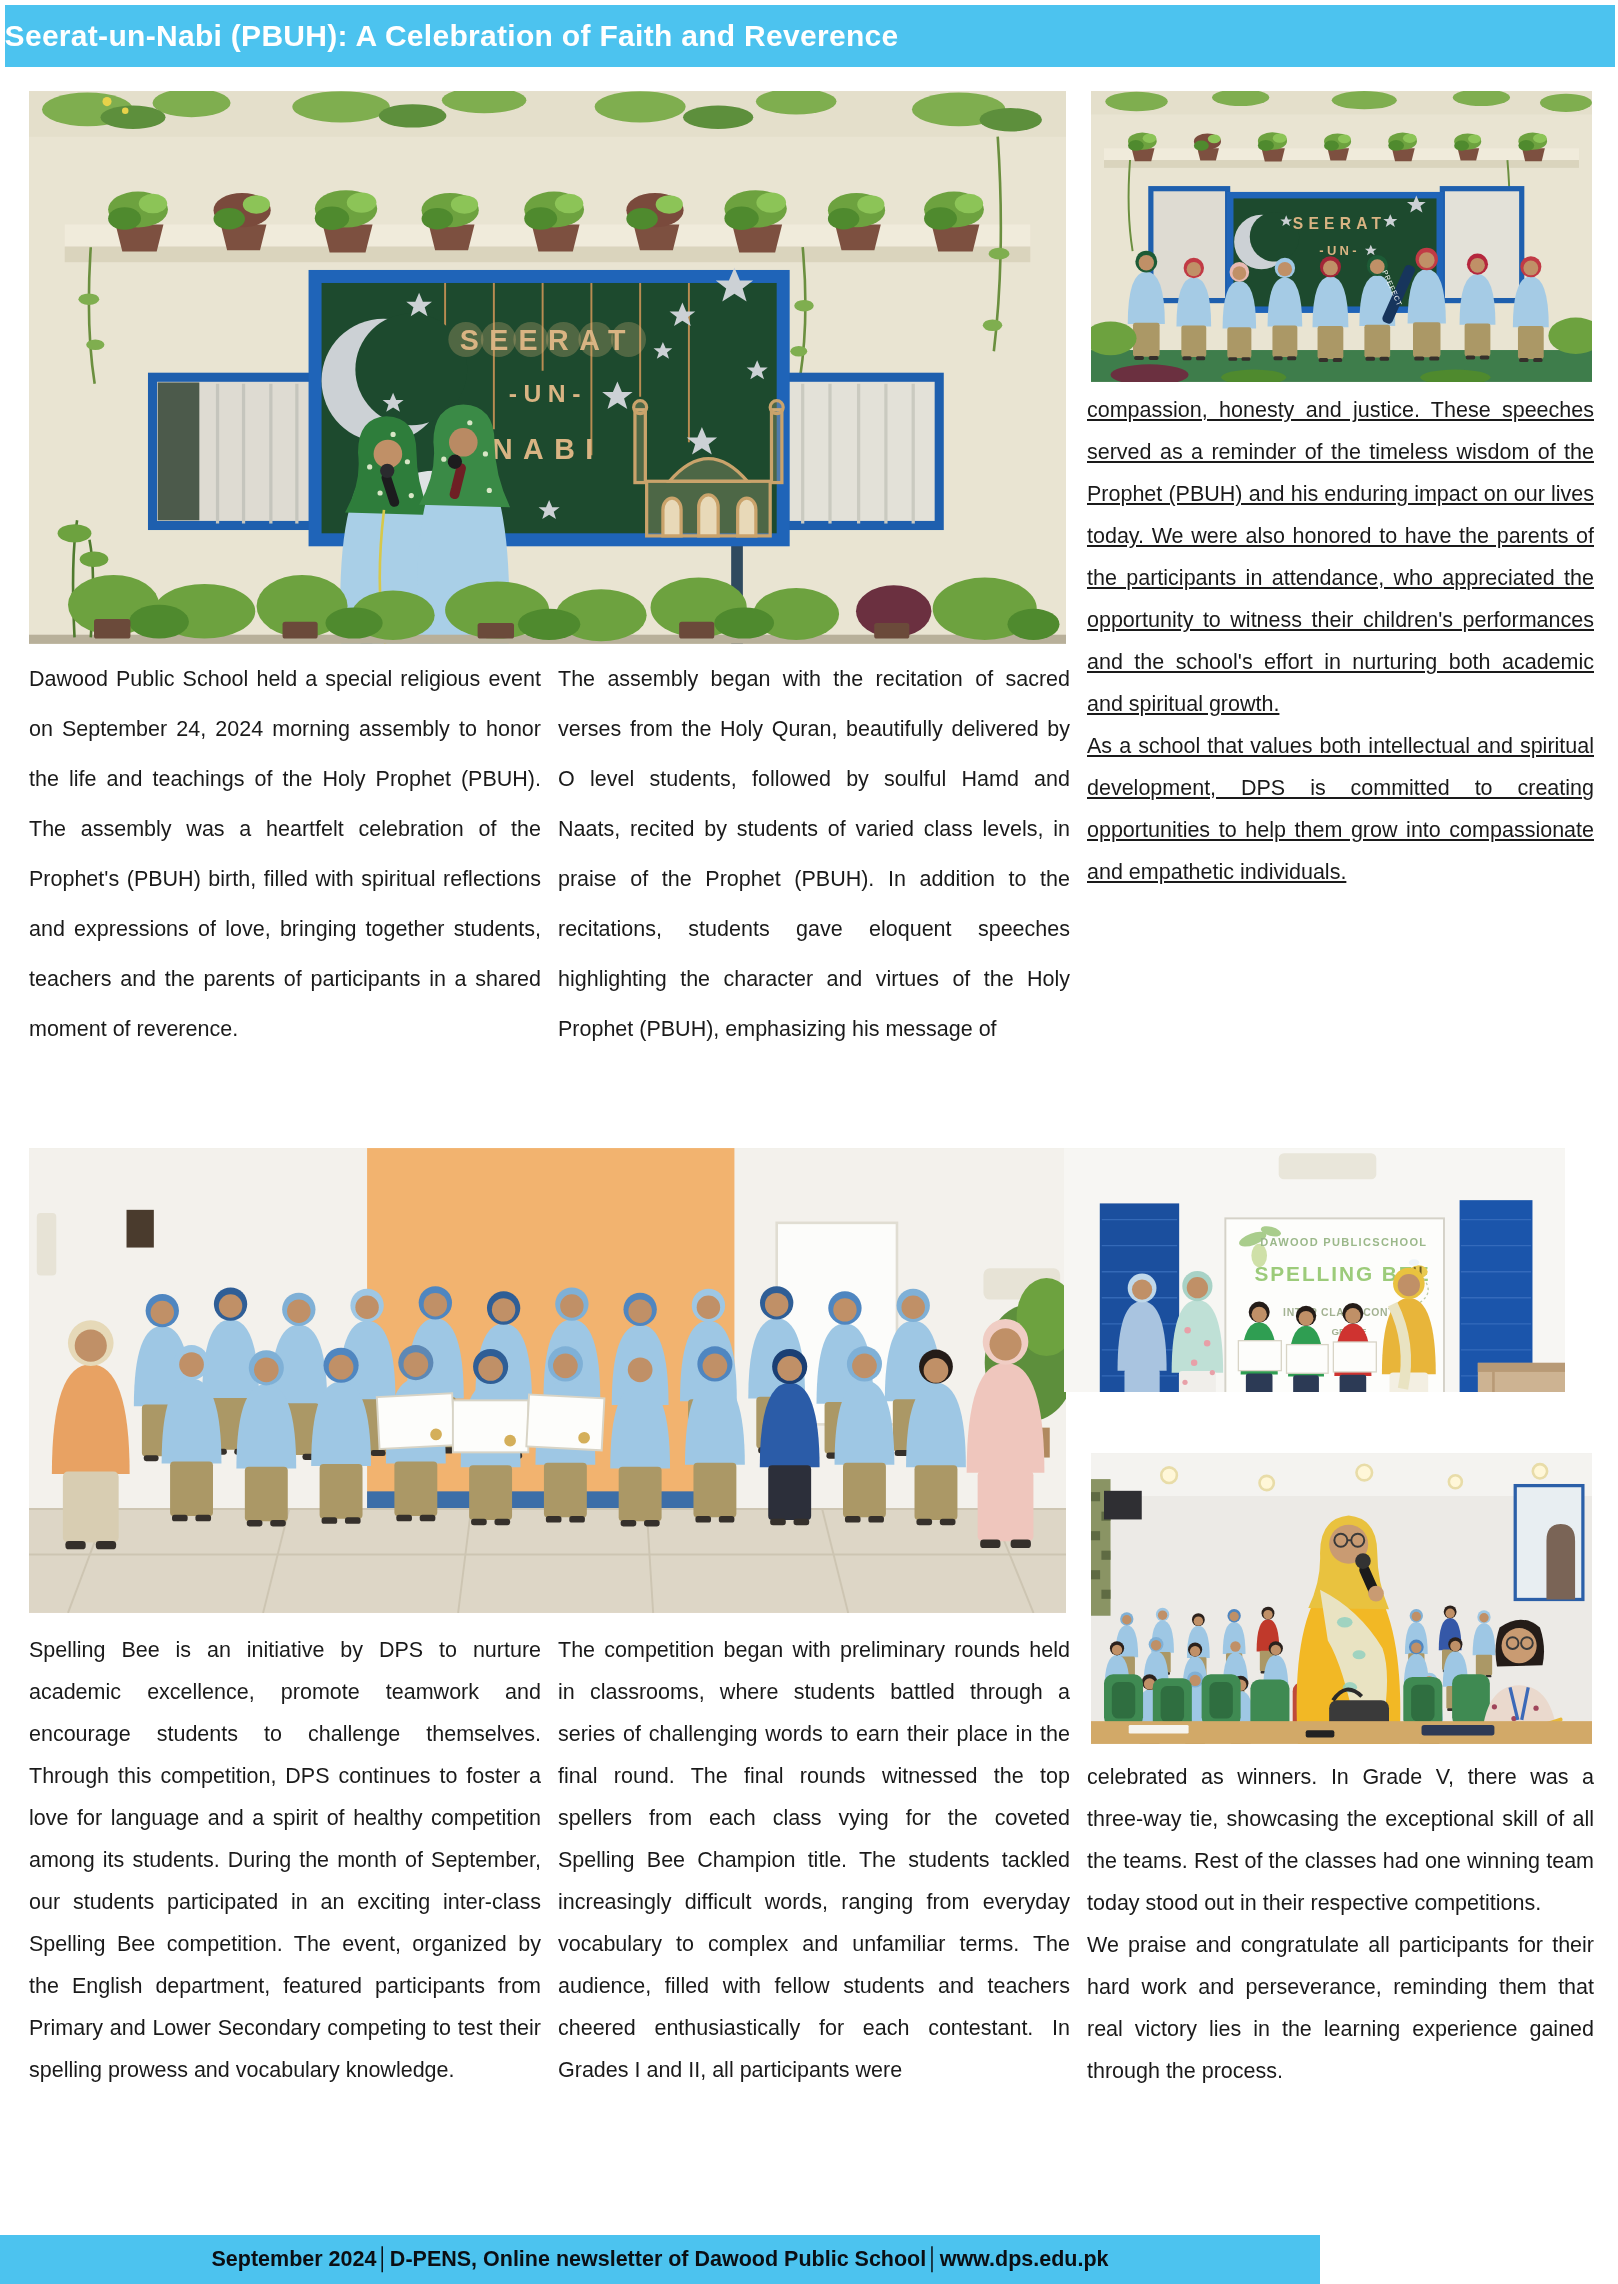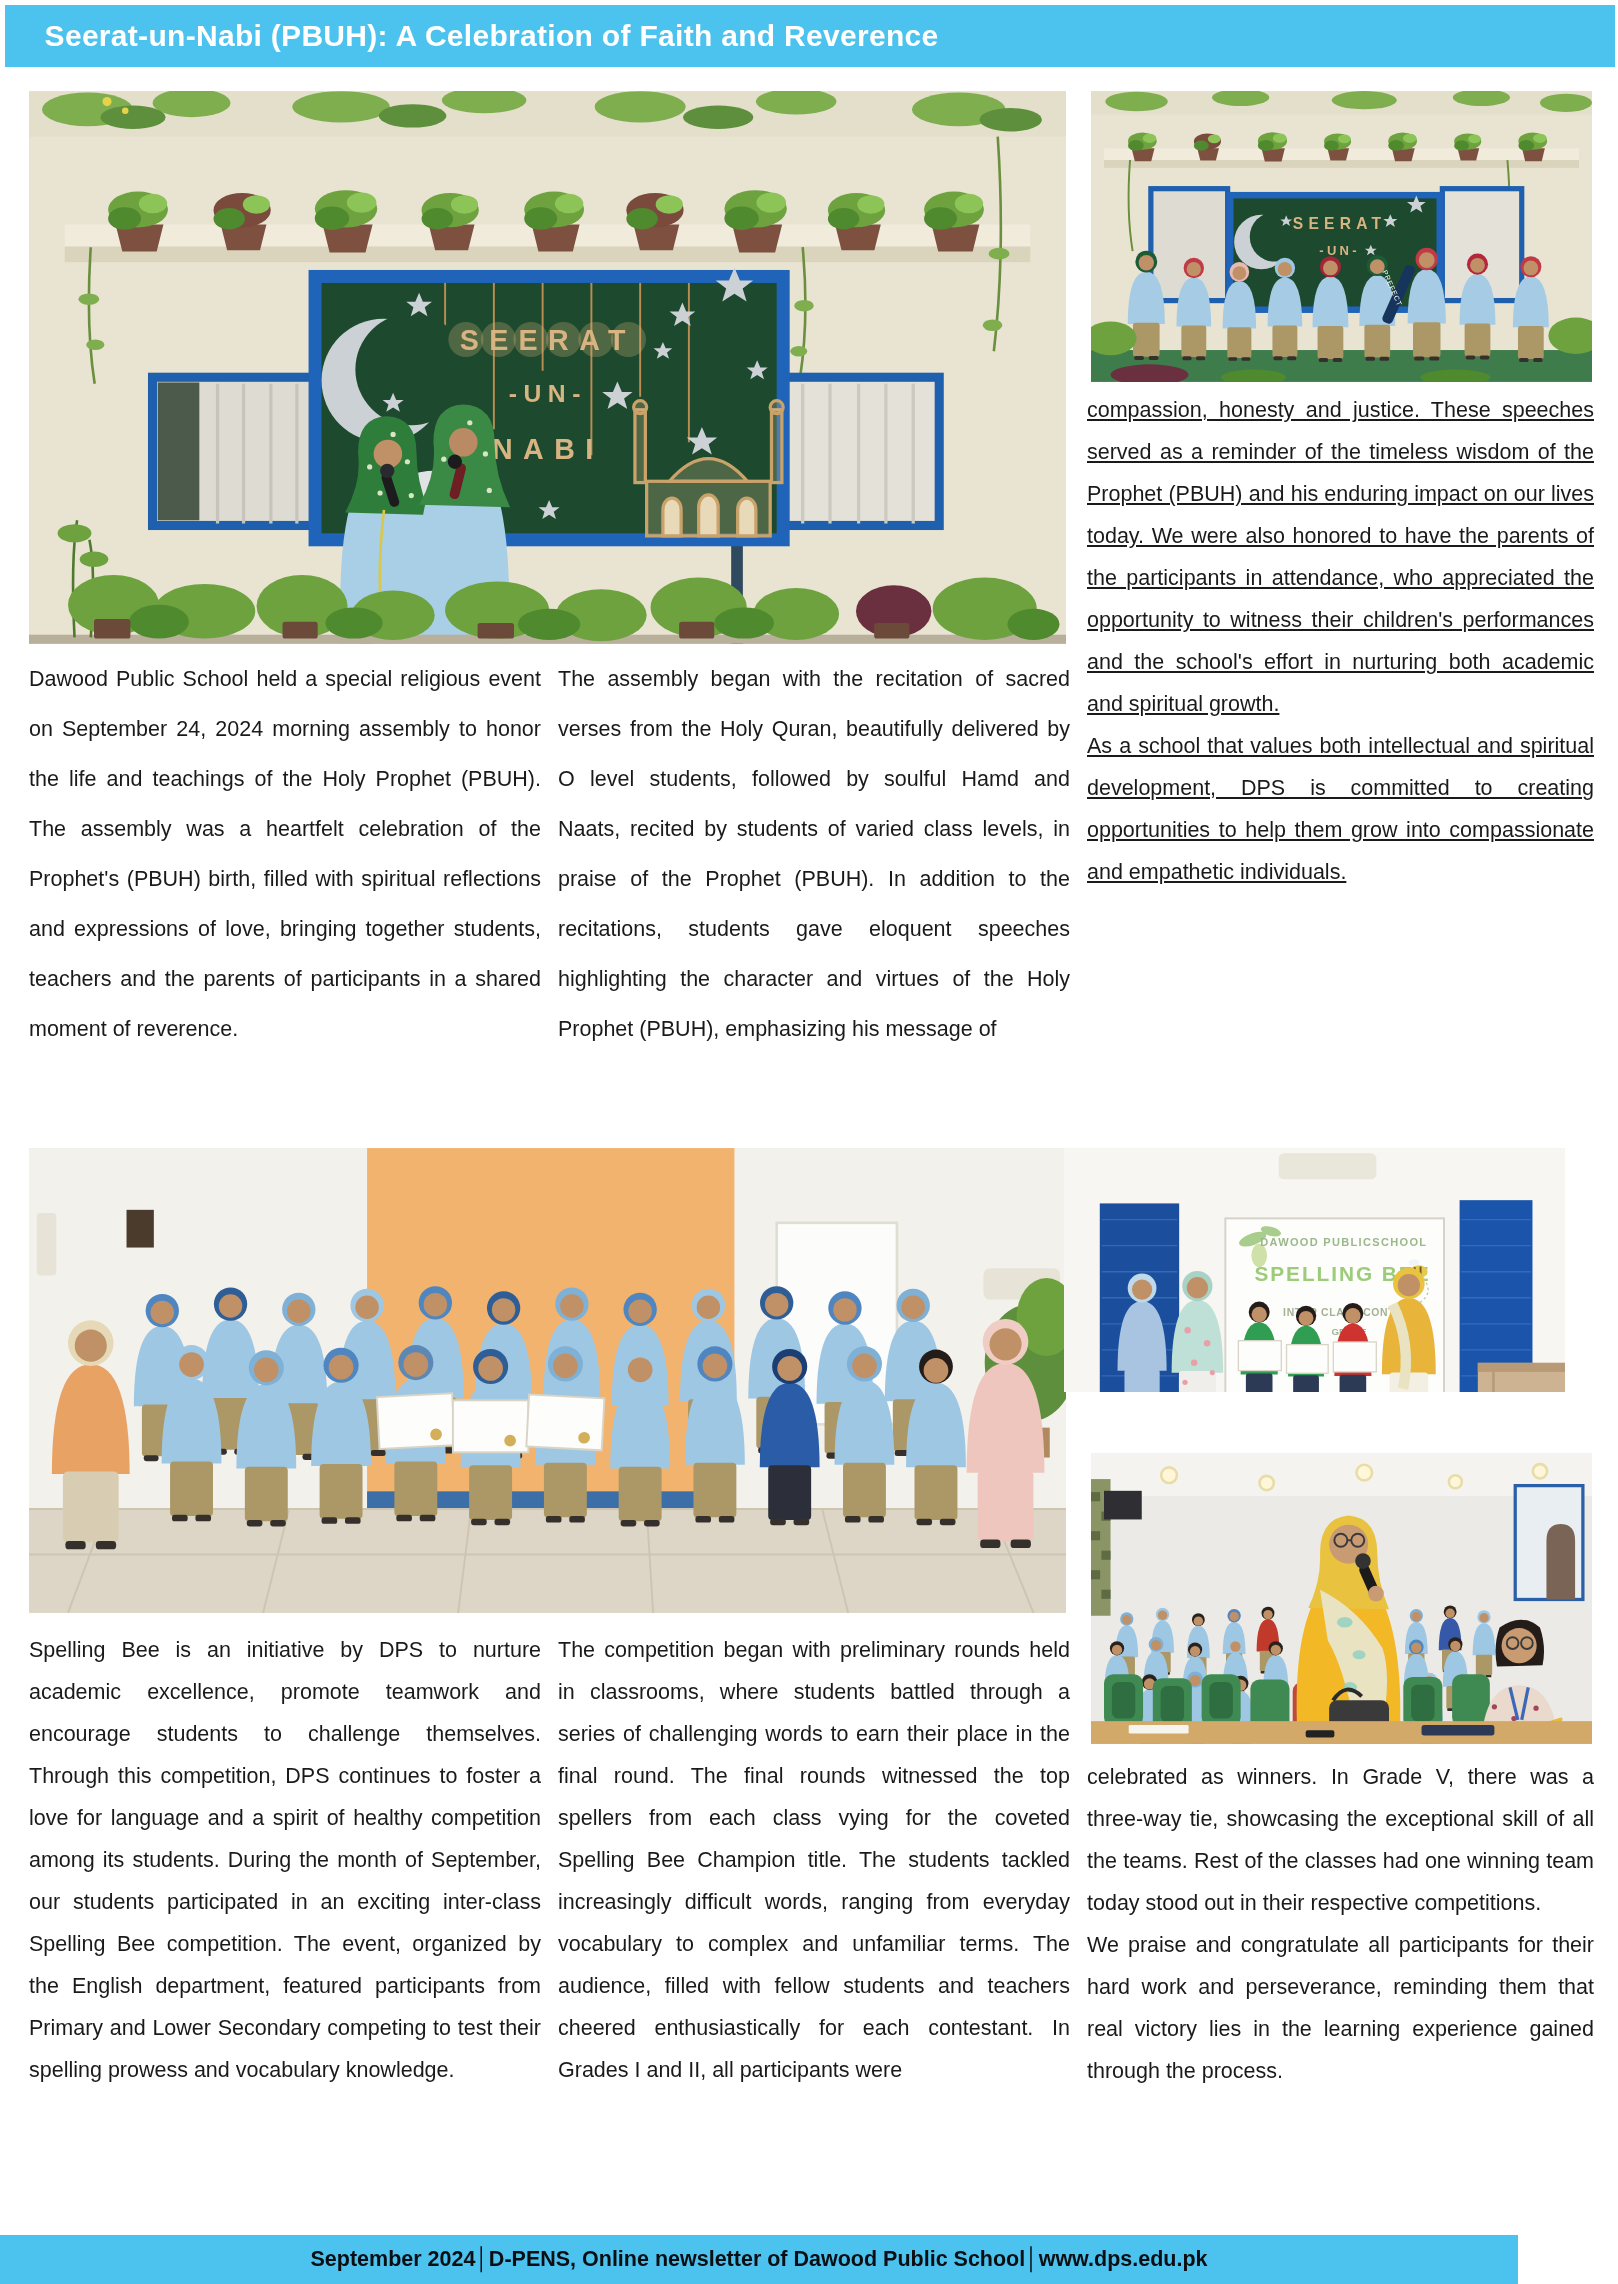--- a/index.html
+++ b/index.html
@@ -1,27 +1,27 @@
 <!DOCTYPE html>
 <html style="font-size:10.4px"><head>
 <meta charset="utf-8">
 <style>
   html,body{margin:0;padding:0;background:#ffffff;}
   .page{position:relative;width:1619px;height:2284px;background:#ffffff;
         font-family:"Liberation Sans",sans-serif;overflow:hidden;}
   .section-bar{position:absolute;left:4.6px;width:1610px;height:62px;background:#4cc3ef;
         color:#ffffff;font-weight:700;font-size:30px;display:flex;align-items:center;
-        padding-left:40px;box-sizing:border-box;letter-spacing:0.3px;}
+        box-sizing:border-box;letter-spacing:0.3px;}
   .photo{position:absolute;overflow:hidden;background:#e9e4d2;}
   .photo svg{display:block;}
   .justext{position:absolute;width:512px;font-size:21.5px;color:#1a1a1a;text-align:justify;}
   .justext p{margin:0;}
   .lh-lg{line-height:50px;}
   .lh-sm{line-height:42px;}
-  .footer-bar{position:absolute;left:0;top:2235px;width:1518px;height:49px;background:#4cc3ef;
+  .footer-bar{position:absolute;left:0;top:2235px;width:1320px;height:49px;background:#4cc3ef;
         display:flex;align-items:center;justify-content:center;font-size:21.5px;font-weight:700;
         color:#0b0e13;}
   svg text{font-family:"Liberation Sans",sans-serif;}
 </style>
 </head>
 <body>
 
 <div class="page">
 
   <svg width="0" height="0" style="position:absolute">

